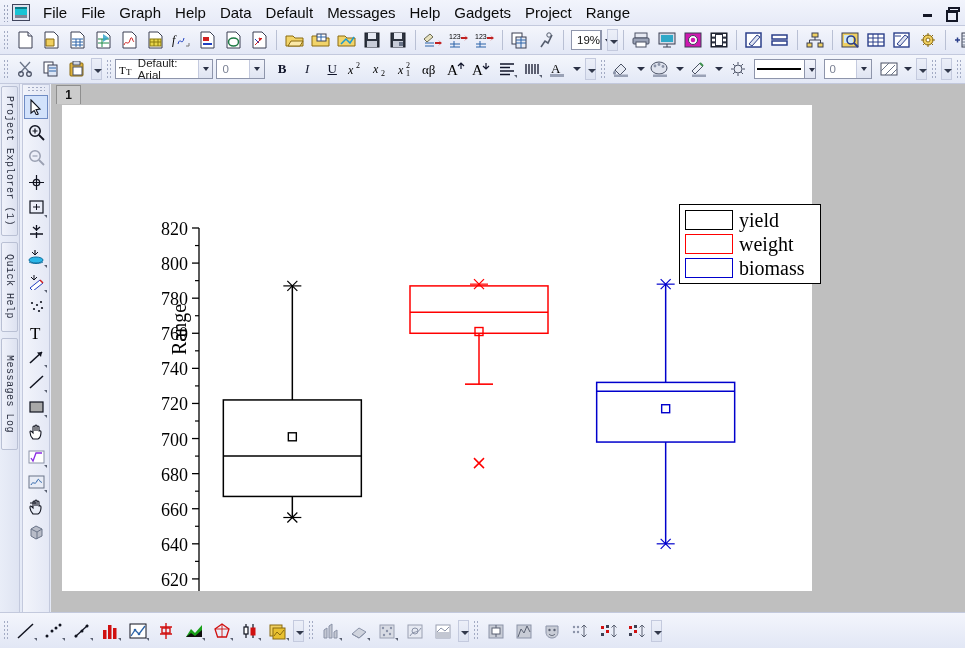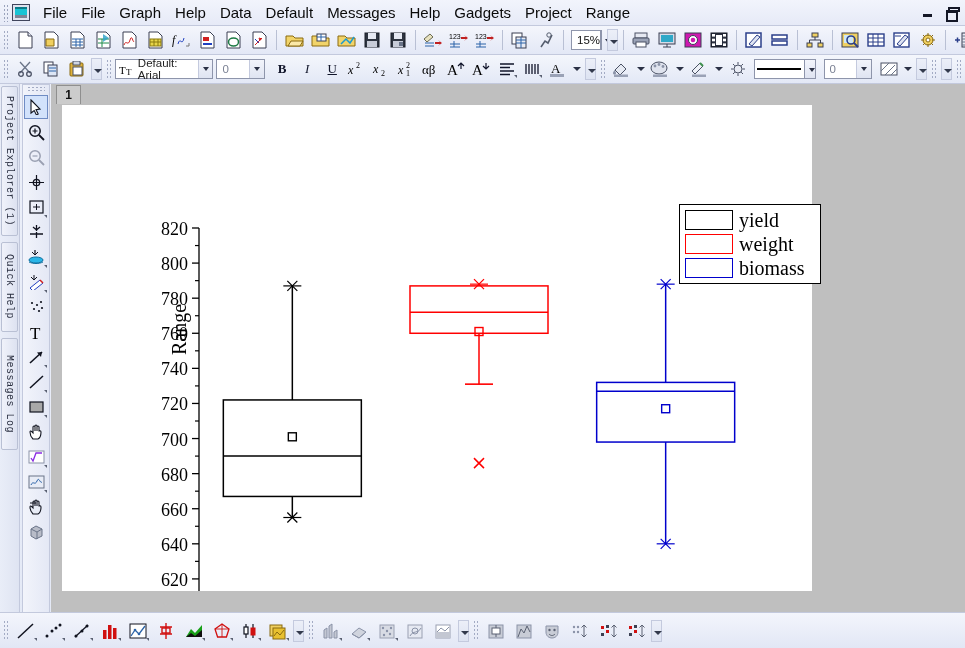--- a/index.html
+++ b/index.html
@@ -420,21 +420,21 @@
     </div>
     <div class="tbtn">
       <svg width="18" height="17">
           <path d="M4 15l4-6 3 2 4-8" stroke="#555d6e" fill="none" stroke-width="1.6"></path>
           <circle cx="12" cy="3" r="2.2" fill="none" stroke="#555d6e"></circle>
         </svg>
     </div>
 
     <div class="tbsep"></div>
 
-    <div class="zoombox">15%</div>
+    <div class="zoombox">19%</div>
     <div class="zoomarrow"></div>
     <div class="more-btn"></div>
 
     <div class="tbsep"></div>
 
     <div class="tbtn">
       <svg width="18" height="16">
           <rect x="3" y="1" width="12" height="5" fill="#e6e9f2" stroke="#4a5164"></rect>
           <rect x="1" y="6" width="16" height="6" rx="1" fill="#9aa2b6" stroke="#4a5164"></rect>
           <rect x="4" y="10" width="10" height="5" fill="#fff" stroke="#4a5164"></rect>

